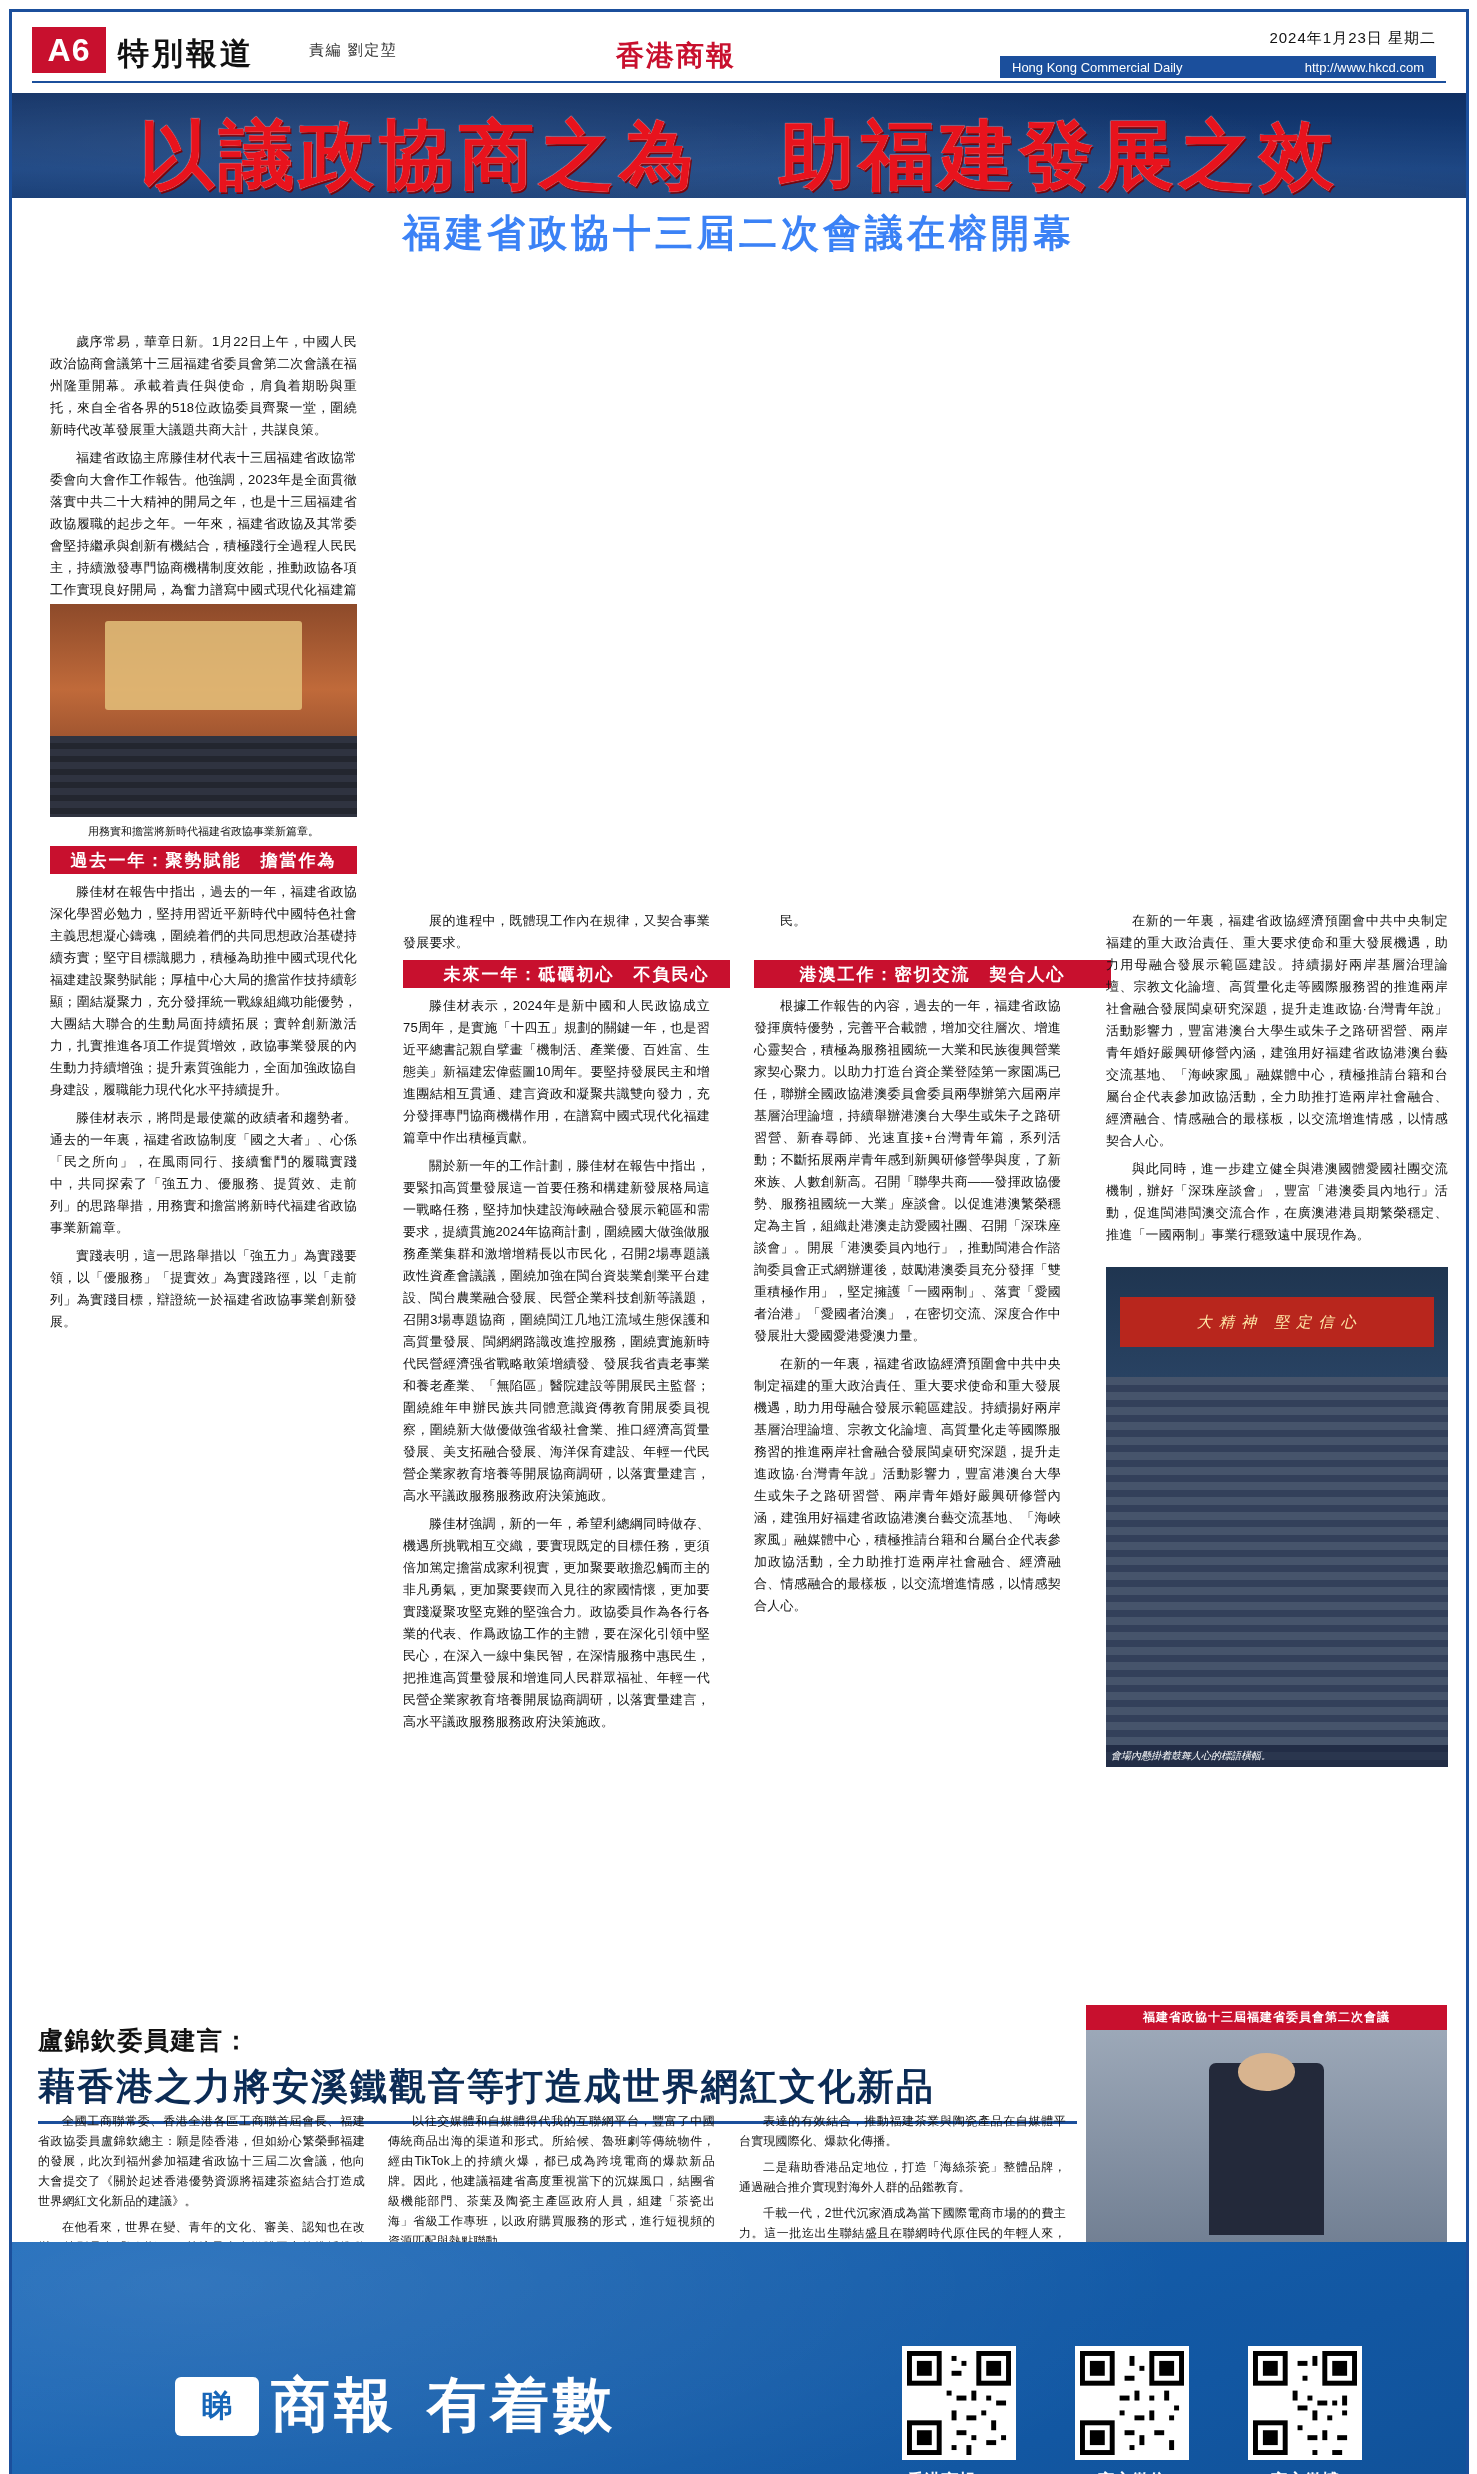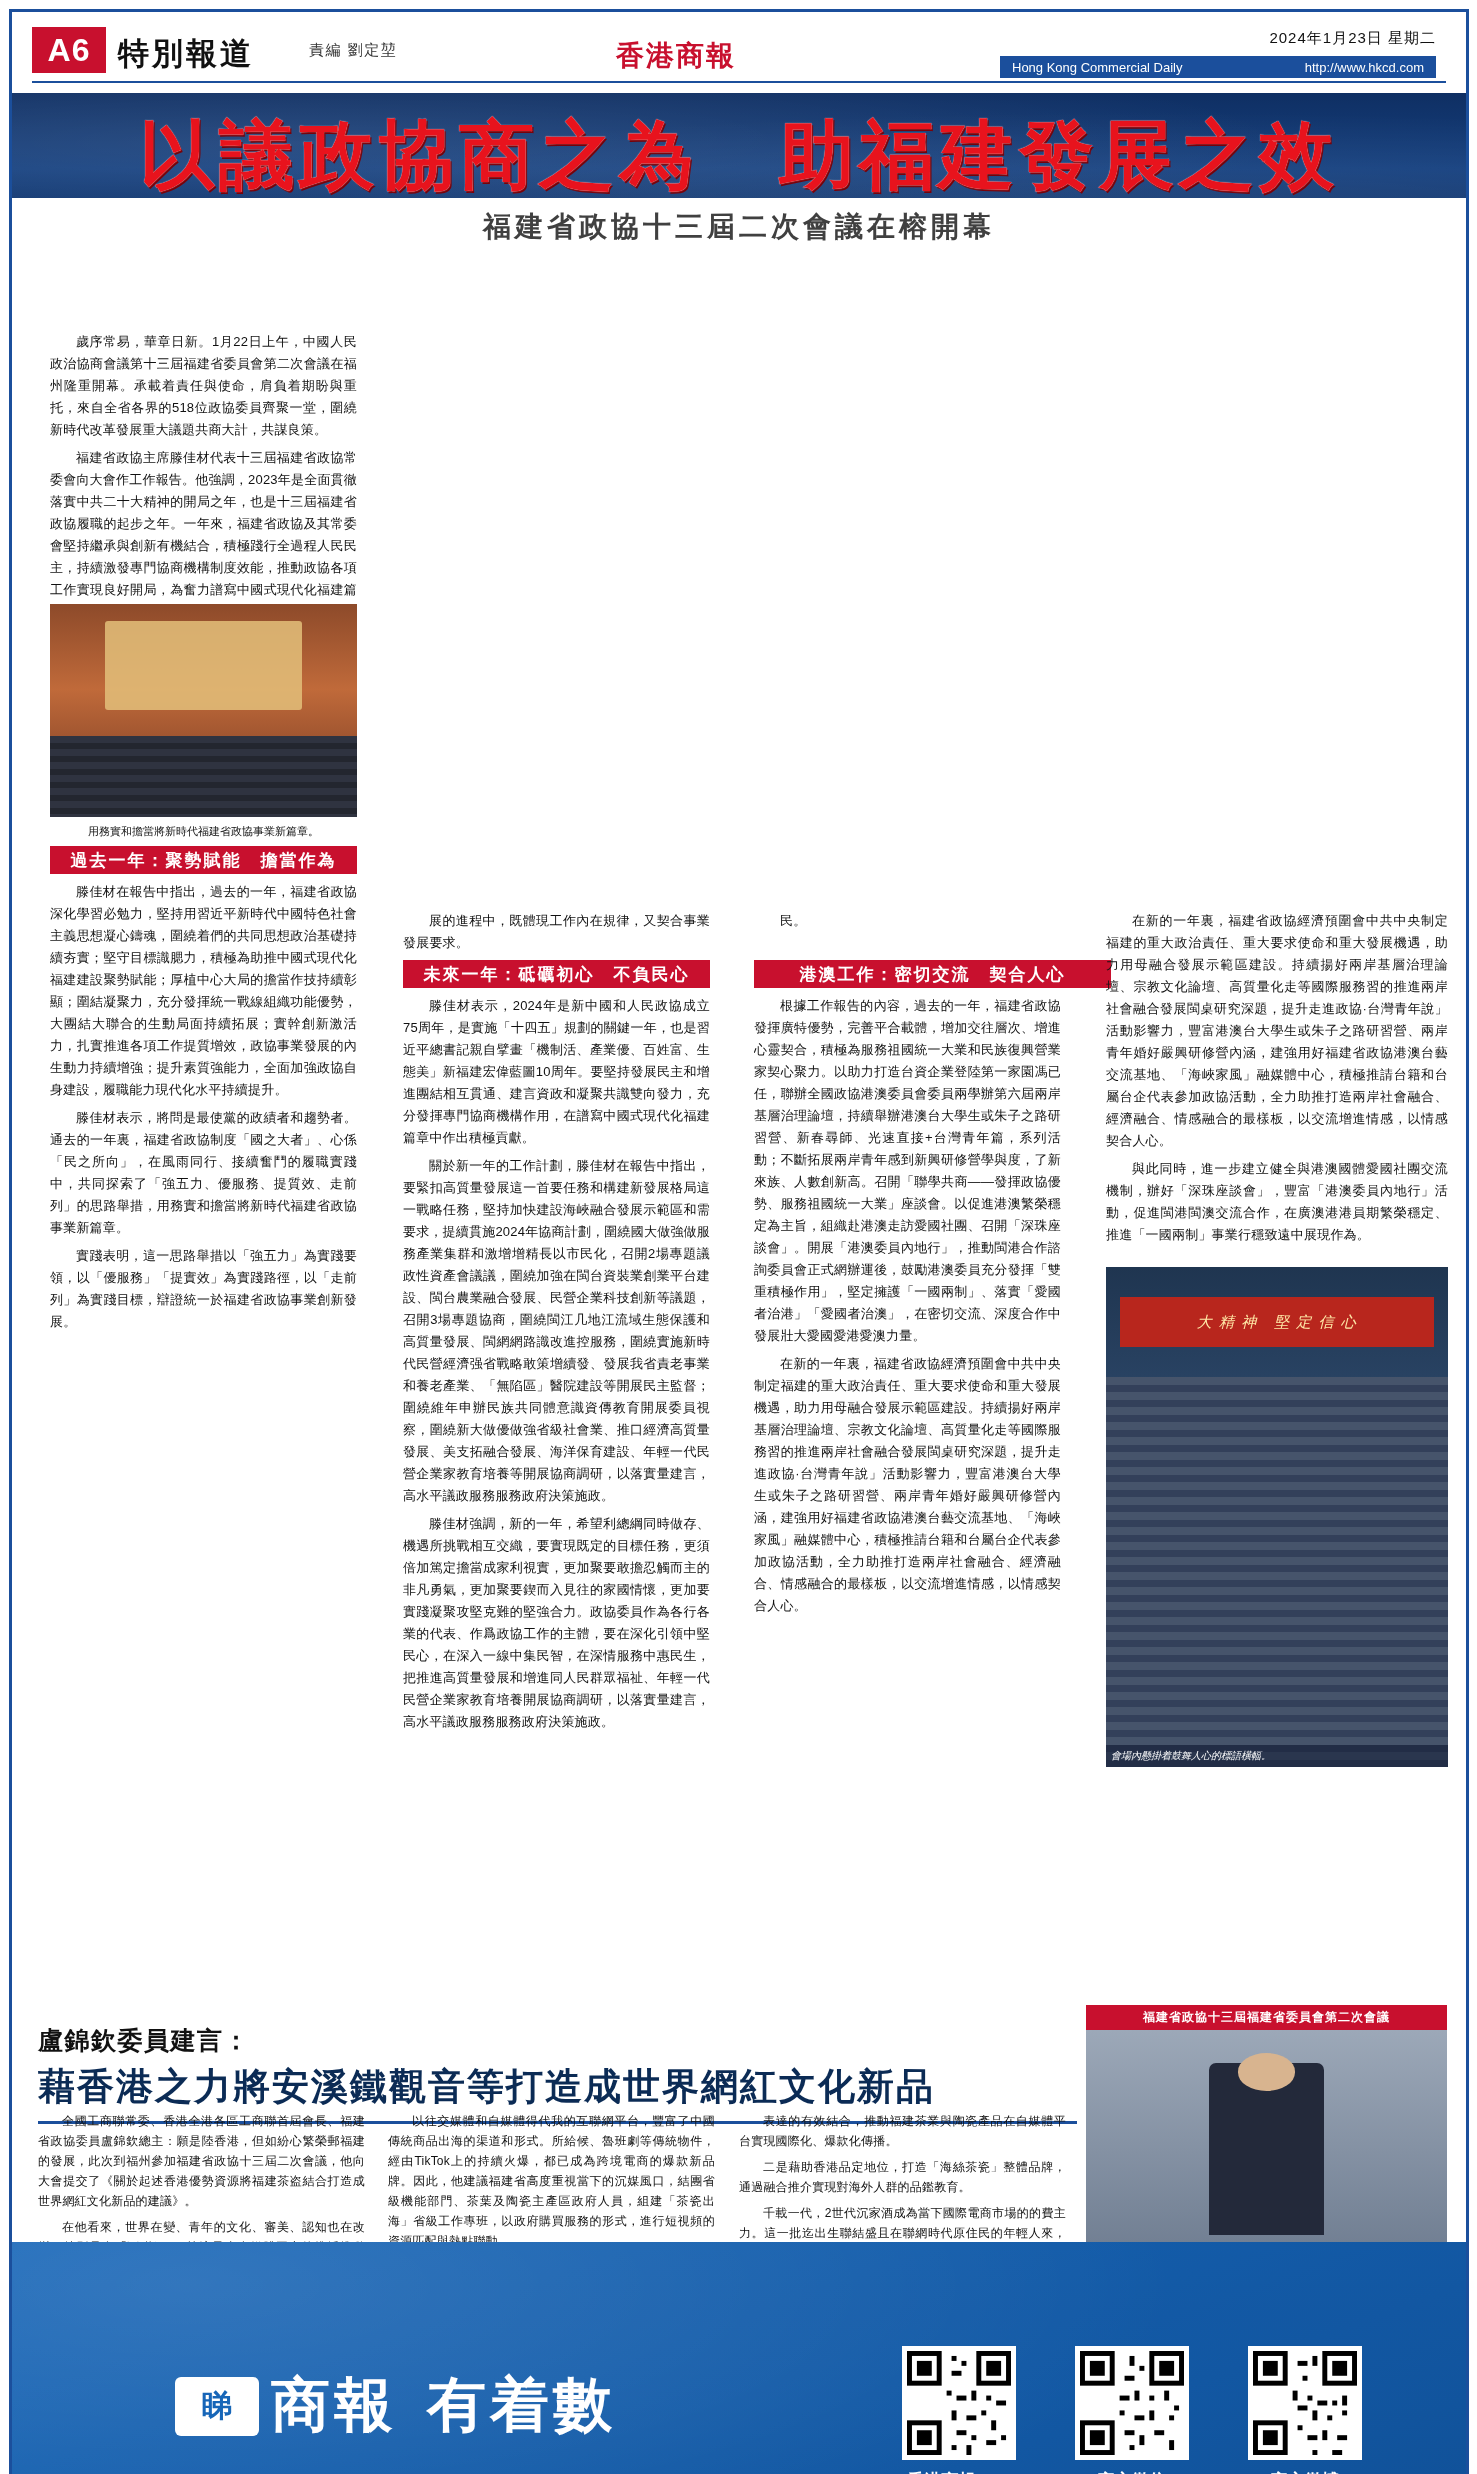--- a/index.html
+++ b/index.html
@@ -15,21 +15,21 @@
   .mh-logo{position:absolute;left:604px;top:25px;font-size:28px;font-weight:bold;color:#c8102e;letter-spacing:2px;}
   .mh-date{position:absolute;right:30px;top:17px;font-size:15px;color:#111;letter-spacing:1px;}
   .mh-enline{position:absolute;right:30px;top:44px;width:436px;height:22px;background:#1b4f9c;color:#fff;font-size:13px;display:flex;align-items:center;justify-content:space-between;padding:0 12px;box-sizing:border-box;text-align:center;}
   .mh-rule{position:absolute;left:20px;right:20px;top:69px;height:2px;background:#1b4f9c;}
   
   .headband{position:absolute;left:12px;top:93px;width:1454px;height:168px;background:linear-gradient(180deg,#0f2f63 0%,#15407f 45%,#0d2a59 100%);overflow:hidden;}
   .headband:after{content:"";position:absolute;left:0;top:0;right:0;bottom:0;background:
      radial-gradient(ellipse at 20% 30%, rgba(255,255,255,.10), rgba(255,255,255,0) 60%),
      radial-gradient(ellipse at 78% 70%, rgba(255,255,255,.08), rgba(255,255,255,0) 60%);}
   .mainhead{position:absolute;left:0;top:13px;width:100%;text-align:center;color:#e8131d;font-size:75px;font-weight:bold;letter-spacing:5px;text-shadow:0 0 1px #fff, 1.5px 1.5px 0 #7a0008;z-index:2;font-family:"DejaVu Sans",sans-serif;}
-  .subhead{position:absolute;left:0;top:105px;width:100%;text-align:center;color:#404040;font-size:28px;font-weight:bold;letter-spacing:4px;z-index:3;}
+  .subhead{position:absolute;left:0;top:105px;width:100%;text-align:center;color:#3b82f6;font-size:38px;font-weight:bold;letter-spacing:4px;z-index:3;}
   .subband{position:absolute;left:12px;top:198px;width:1454px;height:63px;background:#ffffff;z-index:1;}
   
   .content{position:absolute;left:12px;top:262px;width:1454px;height:1732px;}
   .col-text{font-size:13px;line-height:22px;color:#111;text-align:justify;letter-spacing:0.2px;}
   .col-text p{margin:0 0 6px 0;text-indent:2em;}
   .byline{text-align:right;font-size:14px;margin-top:7px;font-weight:bold;}
   
   .intro{position:absolute;left:38px;top:69px;width:307px;}
   .photo{position:absolute;background:#2b3b55;overflow:hidden;}
   .photo .cap{position:absolute;left:0;bottom:0;width:100%;background:rgba(20,30,55,.55);color:#fff;font-size:10px;padding:4px 5px;box-sizing:border-box;}
@@ -105,21 +105,21 @@
     <div class="sechead" style="position:absolute;left:38px;top:584px;width:307px;">過去一年：聚勢賦能　擔當作為</div>
     <div class="col-text" style="position:absolute;left:38px;top:619px;width:307px;">
       <p>滕佳材在報告中指出，過去的一年，福建省政協深化學習必勉力，堅持用習近平新時代中國特色社會主義思想凝心鑄魂，圍繞着們的共同思想政治基礎持續夯實；堅守目標識腮力，積極為助推中國式現代化福建建設聚勢賦能；厚植中心大局的擔當作技持續彰顯；圍結凝聚力，充分發揮統一戰線組織功能優勢，大團結大聯合的生動局面持續拓展；實幹創新激活力，扎實推進各項工作提質增效，政協事業發展的內生動力持續增強；提升素質強能力，全面加強政協自身建設，履職能力現代化水平持續提升。</p>
       <p>滕佳材表示，將問是最使黨的政績者和趨勢者。通去的一年裏，福建省政協制度「國之大者」、心係「民之所向」，在風雨同行、接續奮鬥的履職實踐中，共同探索了「強五力、優服務、提質效、走前列」的思路舉措，用務實和擔當將新時代福建省政協事業新篇章。</p>
       <p>實踐表明，這一思路舉措以「強五力」為實踐要領，以「優服務」「提實效」為實踐路徑，以「走前列」為實踐目標，辯證統一於福建省政協事業創新發展。</p>
     </div>
 
     <div class="col-text" style="position:absolute;left:391px;top:648px;width:307px;">
       <p>展的進程中，既體現工作內在規律，又契合事業發展要求。</p>
     </div>
-    <div class="sechead" style="position:absolute;left:391px;top:698px;width:307px;">未來一年：砥礪初心　不負民心</div>
+    <div class="sechead" style="position:absolute;left:391px;top:698px;width:307px;padding-left:20px;">未來一年：砥礪初心　不負民心</div>
     <div class="col-text" style="position:absolute;left:391px;top:733px;width:307px;height:772px;overflow:hidden;">
       <p>滕佳材表示，2024年是新中國和人民政協成立75周年，是實施「十四五」規劃的關鍵一年，也是習近平總書記親自擘畫「機制活、產業優、百姓富、生態美」新福建宏偉藍圖10周年。要堅持發展民主和增進團結相互貫通、建言資政和凝聚共識雙向發力，充分發揮專門協商機構作用，在譜寫中國式現代化福建篇章中作出積極貢獻。</p>
       <p>關於新一年的工作計劃，滕佳材在報告中指出，要緊扣高質量發展這一首要任務和構建新發展格局這一戰略任務，堅持加快建設海峽融合發展示範區和需要求，提續貫施2024年協商計劃，圍繞國大做強做服務產業集群和激增增精長以市民化，召開2場專題議政性資產會議議，圍繞加強在閩台資裝業創業平台建設、閩台農業融合發展、民營企業科技創新等議題，召開3場專題協商，圍繞閩江几地江流域生態保護和高質量發展、閩網網路識改進控服務，圍繞實施新時代民營經濟强省戰略敢策增續發、發展我省責老事業和養老產業、「無陷區」醫院建設等開展民主監督；圍繞維年申辦民族共同體意識資傳教育開展委員視察，圍繞新大做優做強省級社會業、推口經濟高質量發展、美支拓融合發展、海洋保育建設、年輕一代民營企業家教育培養等開展協商調研，以落實量建言，高水平議政服務服務政府決策施政。</p>
       <p>滕佳材強調，新的一年，希望利總綱同時做存、機遇所挑戰相互交織，要實現既定的目標任務，更須倍加篤定擔當成家利視實，更加聚要敢擔忍觸而主的非凡勇氣，更加聚要鍥而入見往的家國情懷，更加要實踐凝聚攻堅克難的堅強合力。政協委員作為各行各業的代表、作爲政協工作的主體，要在深化引領中堅民心，在深入一線中集民智，在深情服務中惠民生，把推進高質量發展和增進同人民群眾福祉、年輕一代民營企業家教育培養開展協商調研，以落實量建言，高水平議政服務服務政府決策施政。</p>
     </div>
 
     <div class="col-text" style="position:absolute;left:742px;top:648px;width:307px;">
       <p>民。</p>
     </div>
     <div class="sechead blue" style="position:absolute;left:742px;top:698px;width:357px;background:#c8102e;">港澳工作：密切交流　契合人心</div>

